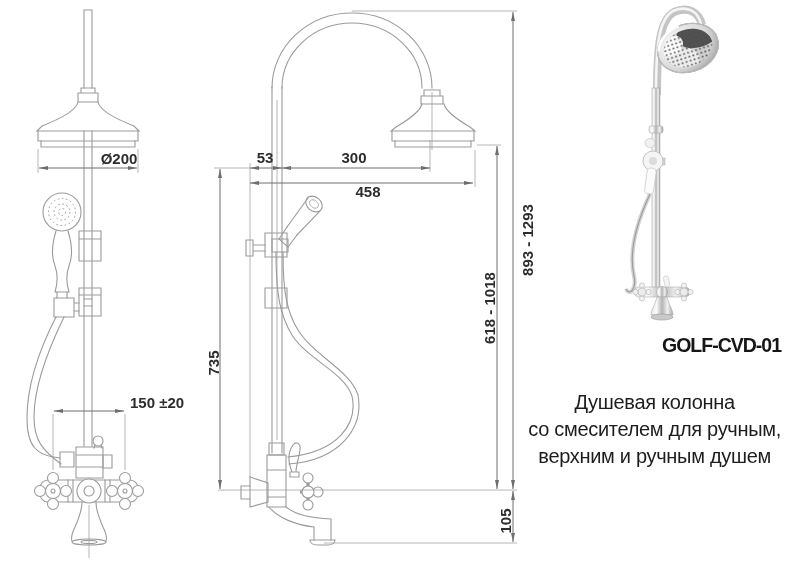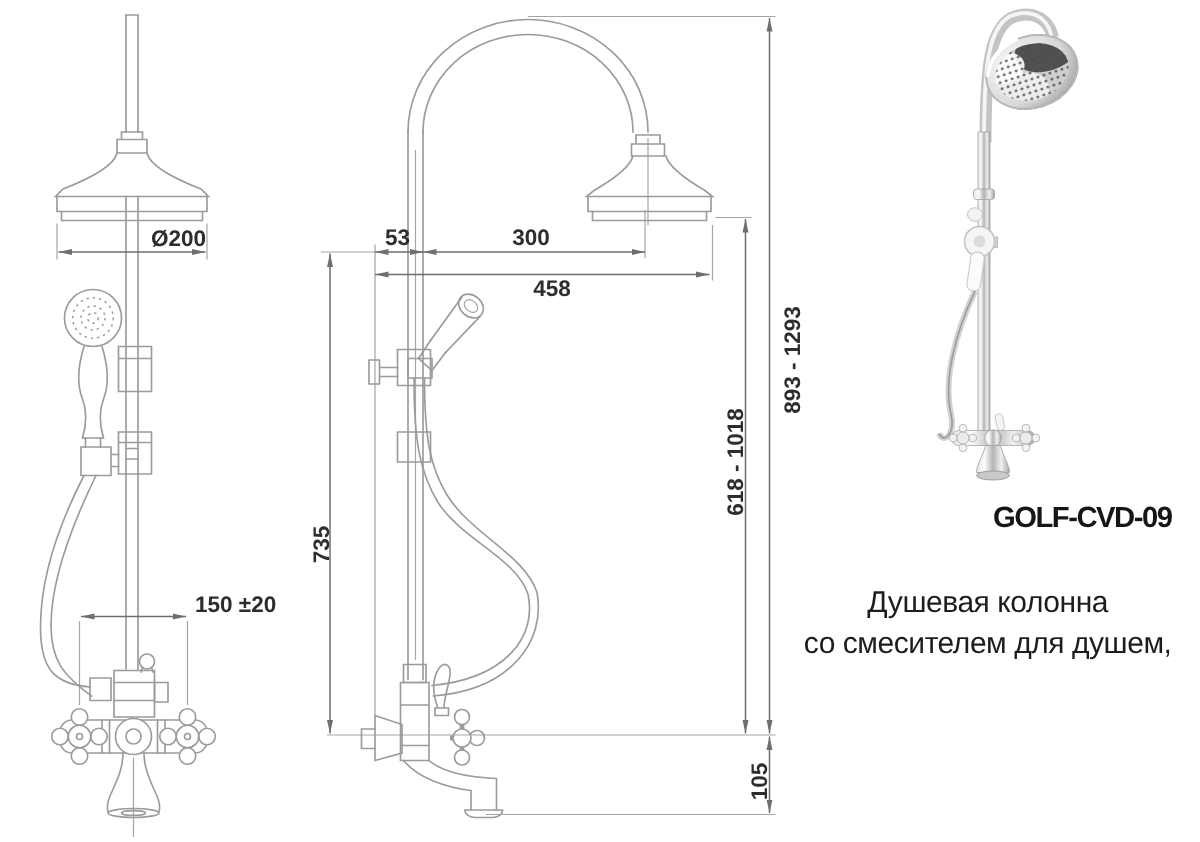--- a/index.html
+++ b/index.html
@@ -243,19 +243,20 @@
         <circle cx="684" cy="298.5" r="2.6" fill="#f2f2f2" stroke="#a5a5a5" stroke-width=".5"></circle>
         <circle cx="684" cy="292" r="4" fill="#ececec" stroke="#a5a5a5" stroke-width=".5"></circle>
       </g>
       <rect x="664" y="276" width="5" height="11" rx="2.2" fill="#f4f4f4" stroke="#c6c6c6" stroke-width=".6" transform="rotate(-12 666 281)"></rect>
       <circle cx="662" cy="292" r="5.5" fill="url(#chr)" stroke="#a0a0a0" stroke-width=".5"></circle>
       <path d="M657,297 C655,305 651,310 651,315 L673,315 C673,310 669,305 667,297 Z" fill="url(#chr)" stroke="#a5a5a5" stroke-width=".6"></path>
       <ellipse cx="662" cy="317" rx="11" ry="3" fill="#c9c9c9" stroke="#979797" stroke-width=".6"></ellipse>
     </g>
   </svg>
 
-  <div class="model">GOLF-CVD-09</div>
+  <div class="model">GOLF-CVD-01</div>
   <div class="desc">
     <div>Душевая колонна</div>
-    <div>со смесителем для душем,</div>
+    <div>со смесителем для ручным,</div>
+    <div>верхним и ручным душем</div>
   </div>
 
 </div>
 
 </body></html>

